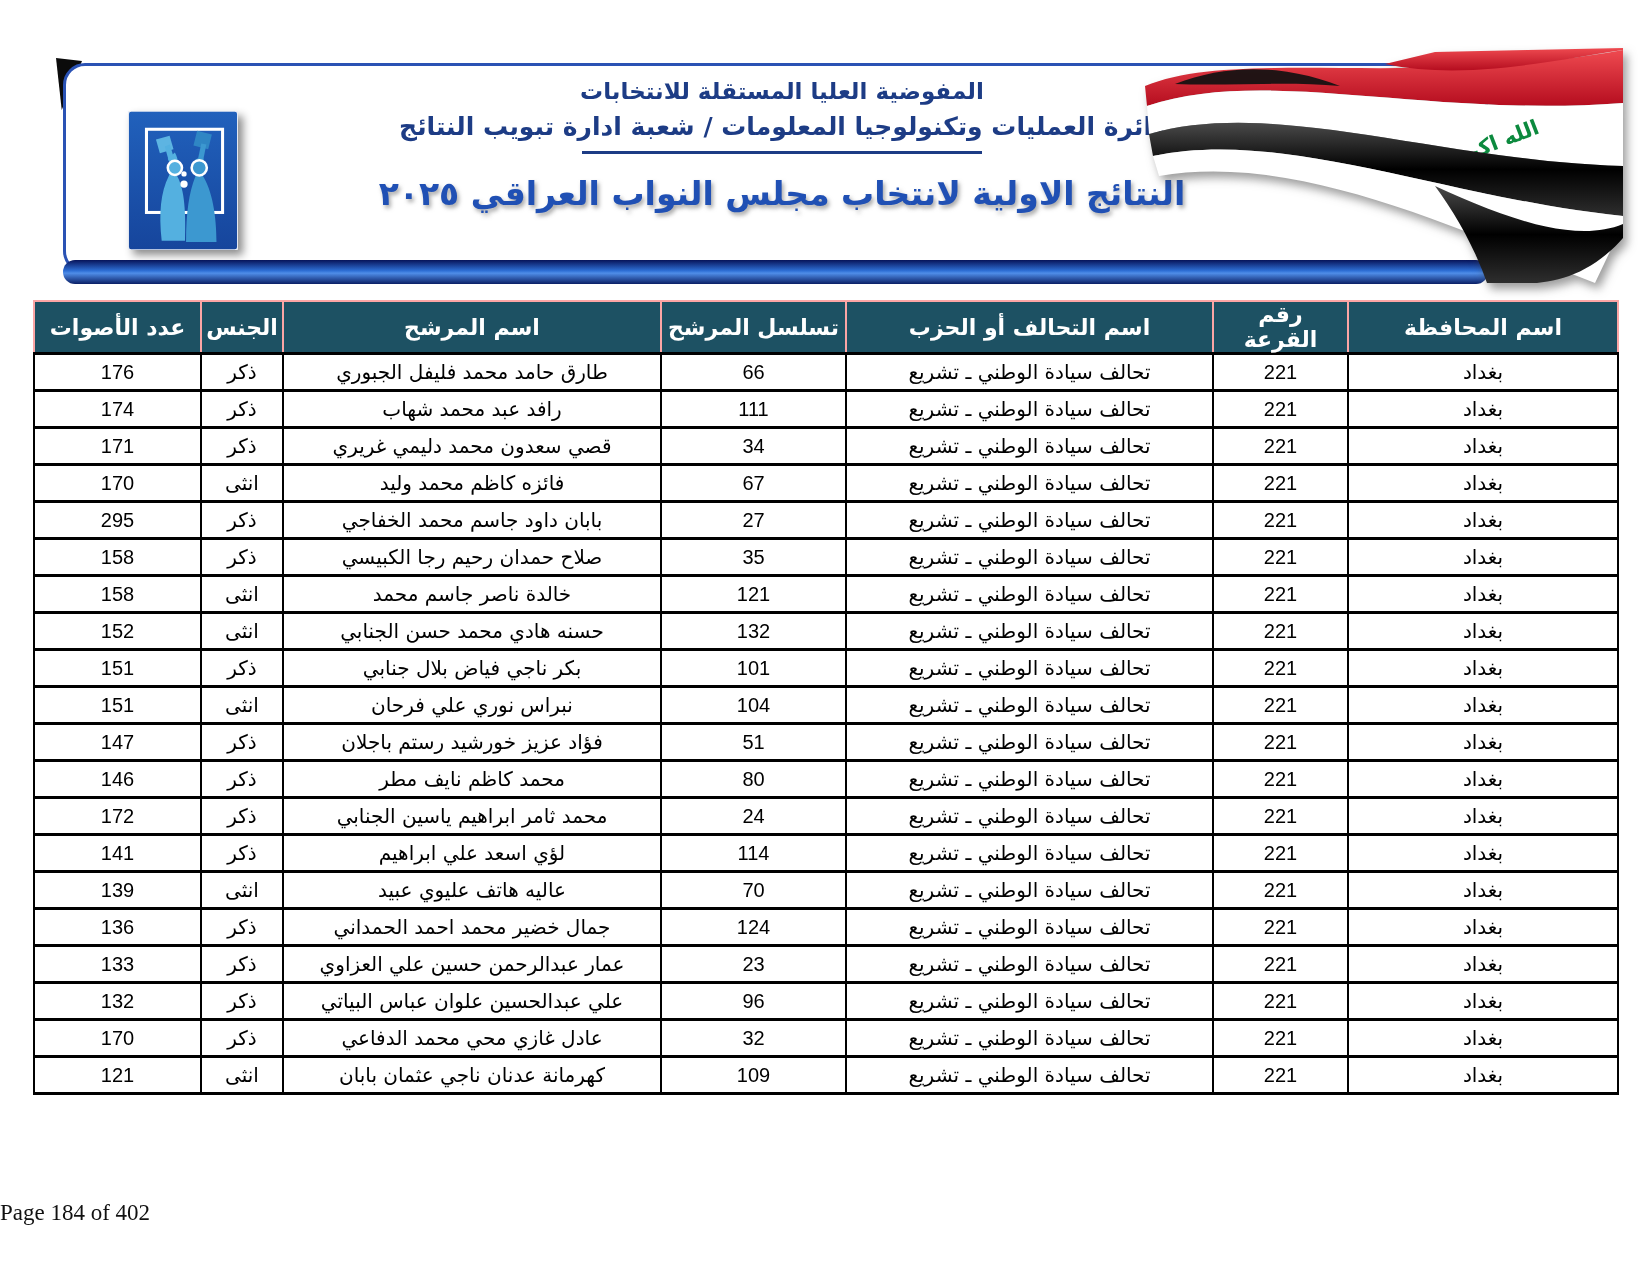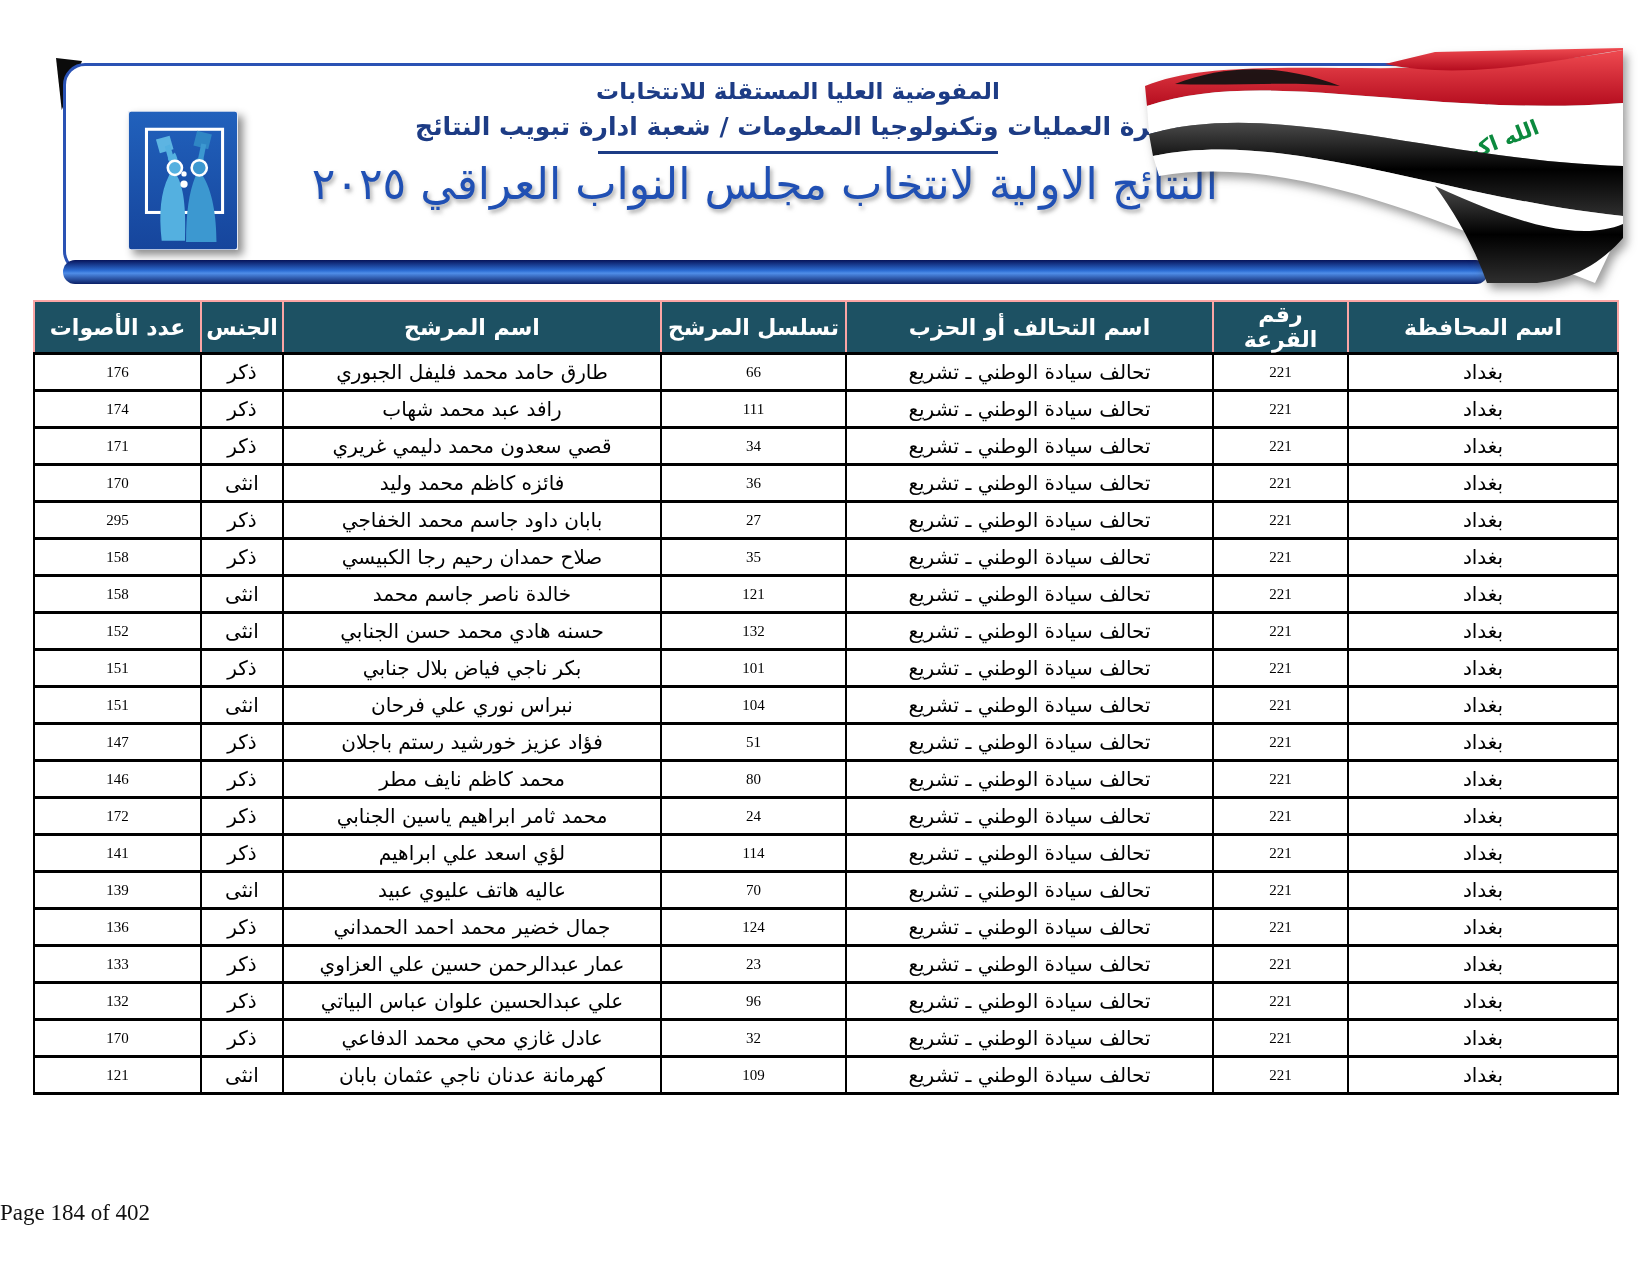--- a/index.html
+++ b/index.html
@@ -21,29 +21,29 @@
   }
   .corner-wedge{
     position:absolute; left:56px; top:58px; width:26px; height:52px;
     background:#0b0b0b; clip-path:polygon(0 0,100% 6%,22% 100%);
   }
   .logo-svg{
     position:absolute; left:62px; top:45px; width:110px; height:139px;
     filter:drop-shadow(5px 5px 4px rgba(0,0,0,.45));
   }
   .banner-text{
-    position:absolute; left:312px; top:12px; width:840px; text-align:center;
+    position:absolute; left:296px; top:12px; width:840px; text-align:center;
     color:var(--org-navy,#1d3c85); direction:rtl;
   }
   .org1{font-size:23px; font-weight:600; letter-spacing:-1px;}
   .org2{font-size:25px; font-weight:600; margin-top:8px; letter-spacing:-1px;}
   .rule{width:400px; height:3px; background:var(--org-navy,#1d3c85); margin:10px auto 2px auto;}
   .main-title{
-    font-size:44px; font-weight:normal; color:var(--title-blue,#2050b4);
-    margin-top:4px; letter-spacing:-1px; white-space:nowrap;
+    font-size:33px; font-weight:bold; color:var(--title-blue,#2050b4);
+    margin-top:20px; letter-spacing:-1px; white-space:nowrap;
     text-shadow:2px 3px 4px rgba(110,110,110,.6);
   }
   .flag-svg{
     position:absolute; left:1135px; top:48px; width:488px; height:235px;
     filter:drop-shadow(4px 6px 5px rgba(60,60,60,.5));
   }
 
   
   table.results{
     position:absolute; left:33px; top:300px; width:1584px;
@@ -53,21 +53,21 @@
     background:var(--header-bg,#1d5163); color:#fff; font-weight:bold;
     font-size:22px; height:31px; border:2px solid #fca5a5; padding:0 4px;
     letter-spacing:-1px;
   }
   table.results td{
     background:#fff; color:#000; text-align:center; vertical-align:middle;
     height:34px; border-left:2px solid #000; border-right:2px solid #000;
     border-top:3px solid #000; border-bottom:3px solid #000;
     font-size:20px; padding:0 4px; overflow:hidden; white-space:nowrap;
   }
-  table.results td.num{font-size:15px; font-family:Liberation Serif, serif;}
+  table.results td.num{font-size:20px; font-family:Liberation Sans, sans-serif;}
   table.results{border:2px solid #000;}
 
   
   .footer{
     position:absolute; top:1200px; left:0; width:100%; 
     font-family:Liberation Serif, serif; font-size:23px; color:#111;
   }
 </style>
 </head>
 <body>
@@ -186,21 +186,21 @@
           <td>تحالف سيادة الوطني ـ تشريع</td>
           <td class="num">34</td>
           <td>قصي سعدون محمد دليمي غريري</td>
           <td>ذكر</td>
           <td class="num">171</td>
         </tr>
         <tr>
           <td>بغداد</td>
           <td class="num">221</td>
           <td>تحالف سيادة الوطني ـ تشريع</td>
-          <td class="num">36</td>
+          <td class="num">67</td>
           <td>فائزه كاظم محمد وليد</td>
           <td>انثى</td>
           <td class="num">170</td>
         </tr>
         <tr>
           <td>بغداد</td>
           <td class="num">221</td>
           <td>تحالف سيادة الوطني ـ تشريع</td>
           <td class="num">27</td>
           <td>بابان داود جاسم محمد  الخفاجي</td>

